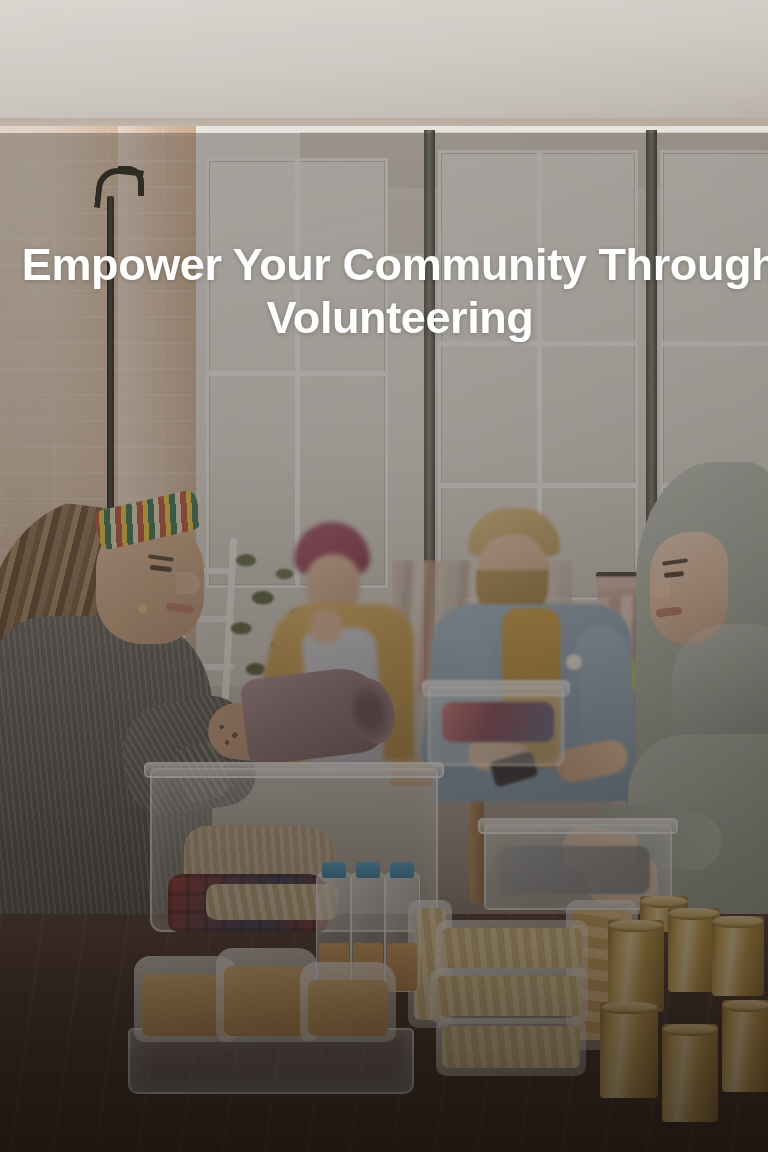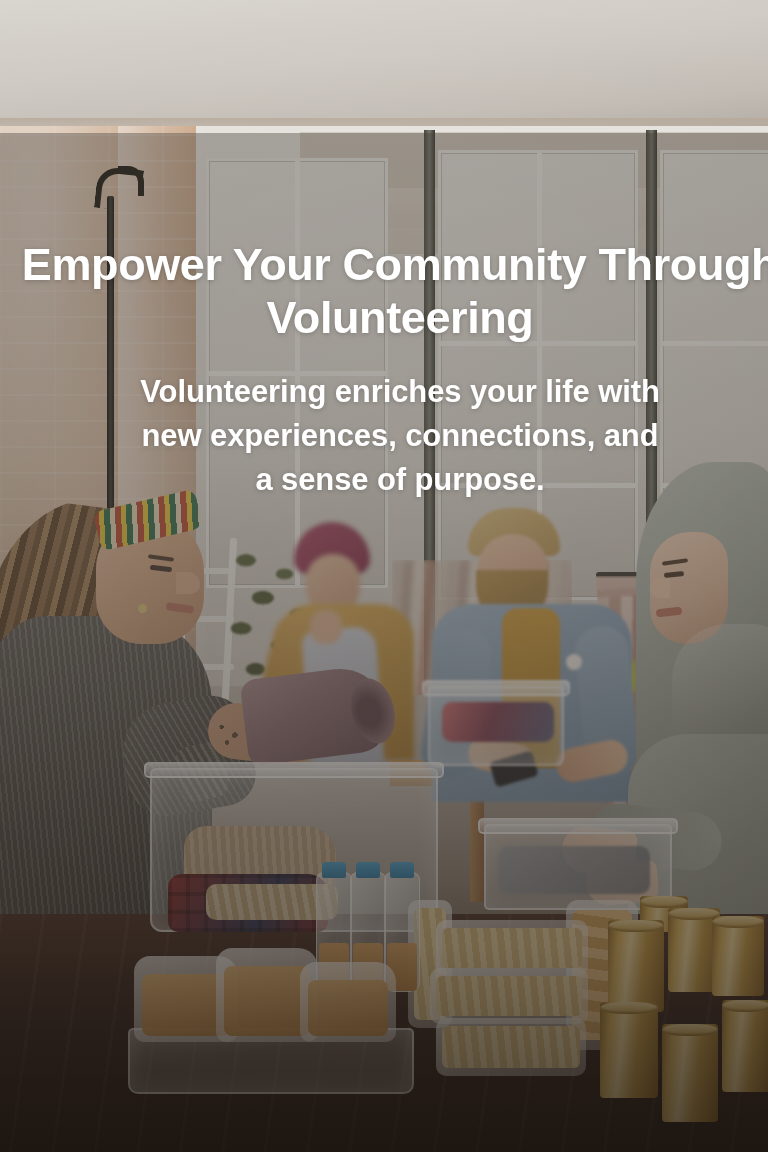--- a/index.html
+++ b/index.html
@@ -794,16 +794,15 @@
 
     <div class="scrim"></div>
     <div class="tone"></div>
   </div>
 
   <div class="overlay">
     <div class="title">
       <span>Empower Your Community Through</span>
       <span class="l2">Volunteering</span>
     </div>
-    <div class="subtitle">Volunteering enriches your life with new experiences, connections, and a sense of purpose.</div>
   </div>
 
 </div>
 
 </body></html>

